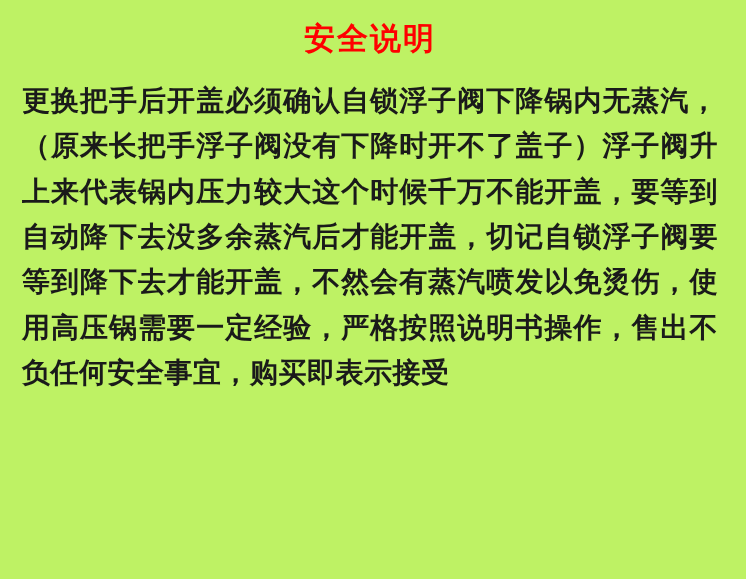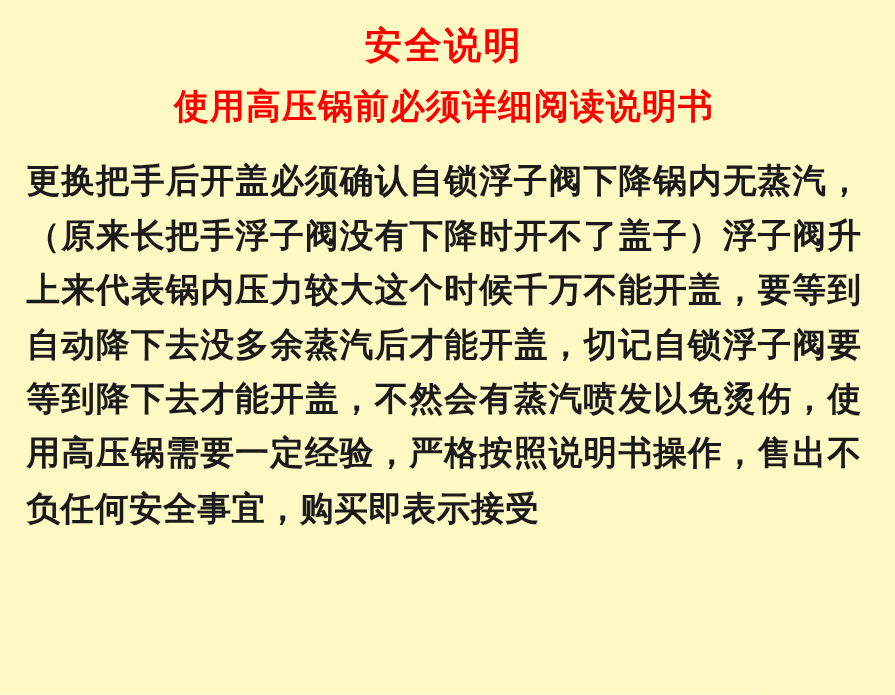--- a/index.html
+++ b/index.html
@@ -13,21 +13,21 @@
     font-family: "DejaVu Sans", "Liberation Sans", sans-serif;
     overflow: hidden;
   }
   .page {
     width: 746px;
     height: 579px;
     box-sizing: border-box;
     padding: 14px 28px 0 22px;
     display: flex;
     flex-direction: column;
-    background: #fef9c3;
+    background: #bef264;
   }
   .title {
     color: #ff0000;
     font-size: 31px;
     font-weight: bold;
     text-align: center;
     letter-spacing: 2px;
     line-height: 1.35;
     margin: 4px 0 2px 0;
   }
@@ -49,15 +49,14 @@
     text-align-last: left;
     letter-spacing: 0.5px;
     margin-top: 16px;
   }
 </style>
 </head>
 <body>
 
 <div class="page">
   <div class="title">安全说明</div>
-  <div class="subtitle">使用高压锅前必须详细阅读说明书</div>
   <div class="body-text">更换把手后开盖必须确认自锁浮子阀下降锅内无蒸汽，（原来长把手浮子阀没有下降时开不了盖子）浮子阀升上来代表锅内压力较大这个时候千万不能开盖，要等到自动降下去没多余蒸汽后才能开盖，切记自锁浮子阀要等到降下去才能开盖，不然会有蒸汽喷发以免烫伤，使用高压锅需要一定经验，严格按照说明书操作，售出不负任何安全事宜，购买即表示接受</div>
 </div>
 
 </body></html>

